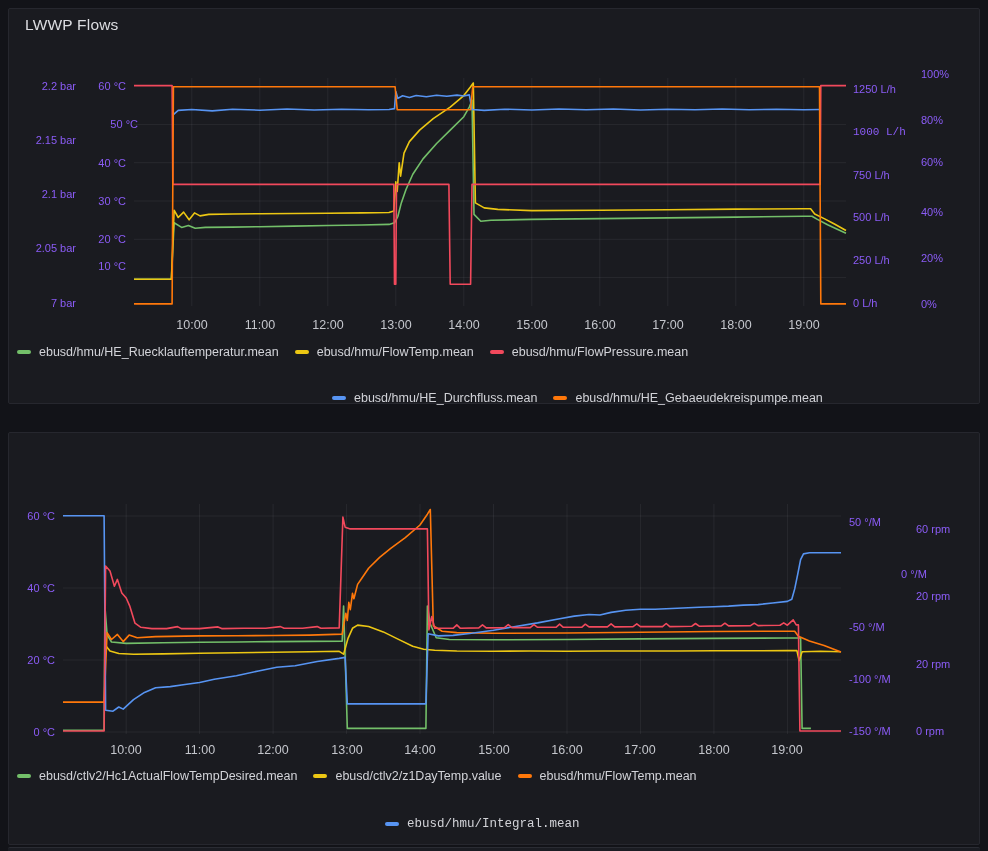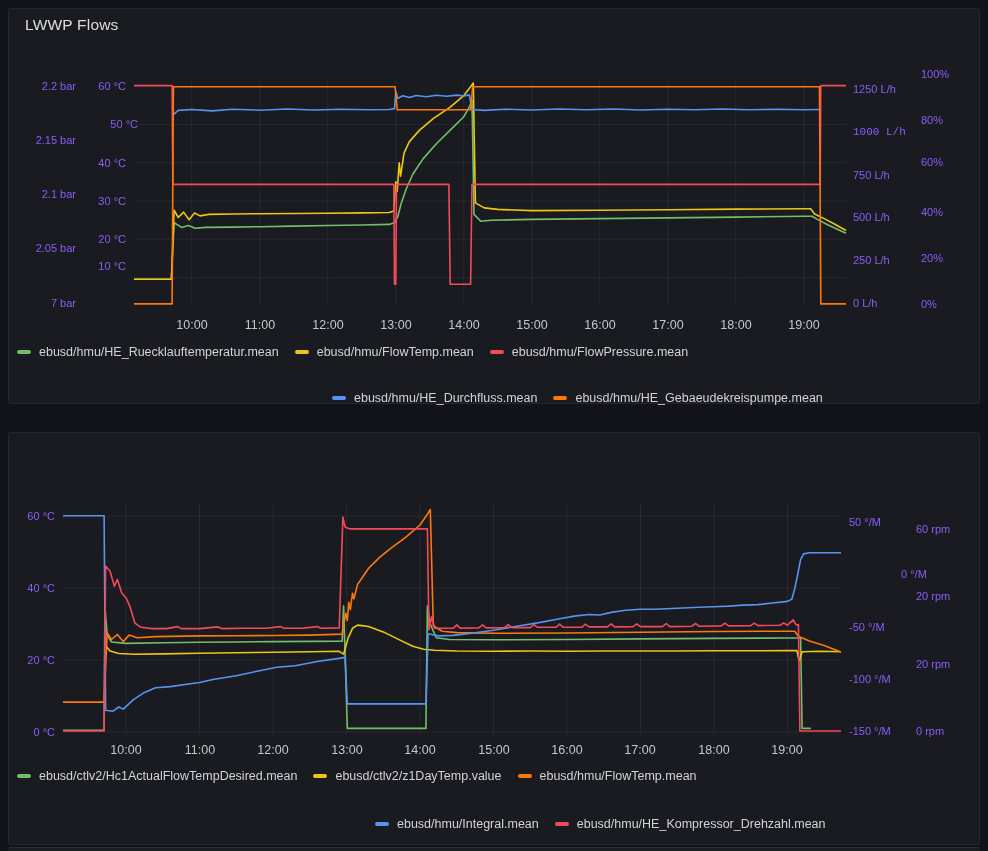--- a/index.html
+++ b/index.html
@@ -176,26 +176,22 @@
         </div>
         <div class="legend-item">
           <span class="swatch" style="background: rgb(236, 199, 19);"></span>
           <span class="legend-label">ebusd/ctlv2/z1DayTemp.value</span>
         </div>
         <div class="legend-item">
           <span class="swatch" style="background: rgb(255, 120, 10);"></span>
           <span class="legend-label">ebusd/hmu/FlowTemp.mean</span>
         </div>
       </div>
-      <div class="legend-row" style="top: 382px; left: 366px;">
+      <div class="legend-row" style="top: 382px; left: 376px; font-family: Liberation Mono, monospace;">
         <div class="legend-item">
           <span class="swatch" style="background: rgb(87, 148, 242);"></span>
           <span class="legend-label">ebusd/hmu/Integral.mean</span>
-        </div>
-        <div class="legend-item">
-          <span class="swatch" style="background: rgb(242, 73, 92);"></span>
-          <span class="legend-label">ebusd/hmu/HE_Kompressor_Drehzahl.mean</span>
         </div>
       </div>
     </section>
 
   <div class="next-row-strip"></div>
 </div>
 
 </body></html>

